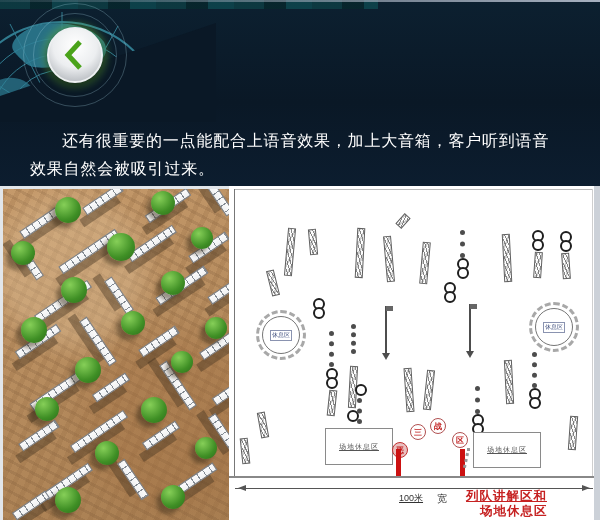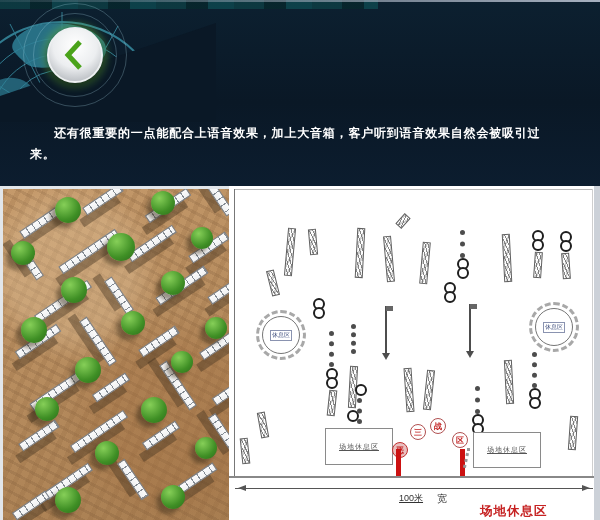--- a/index.html
+++ b/index.html
@@ -17,21 +17,21 @@
   .globe svg{display:block;}
   .swoosh{position:absolute;inset:0;background:#0a1826;
     clip-path:polygon(0 104%,0 82%,100% 16%,100% 104%);}
   .arc-ring{position:absolute;border:1px solid rgba(170,215,230,.28);border-radius:50%;}
   .back-button{position:absolute;top:27px;left:47px;width:56px;height:56px;border-radius:50%;
     background:radial-gradient(circle at 50% 32%,#ffffff,#eceef0 50%,#b8bcc1 85%,#989da3);
     border:2px solid #eef0f1;cursor:pointer;
     box-shadow:0 3px 7px rgba(0,0,0,.55),0 0 9px 3px rgba(105,195,70,.55);}
   .back-button svg{position:absolute;top:0;left:0;}
   .slide-text{position:absolute;top:111px;left:30px;width:534px;color:#ffffff;
-    font-size:12px;font-weight:bold;line-height:1.78;letter-spacing:.8px;text-indent:2em;}
+    font-size:16px;font-weight:normal;line-height:1.78;letter-spacing:.8px;text-indent:2em;}
 
   
   .content{position:absolute;top:186px;left:0;width:600px;height:334px;display:flex;}
 
   
   .photo{position:relative;width:229px;height:100%;overflow:hidden;
     border-top:3px solid #e2e6ea;border-left:3px solid #e2e6ea;
     background:
       radial-gradient(circle at 30% 25%,rgba(230,200,160,.35) 0 60px,transparent 90px),
       radial-gradient(circle at 75% 70%,rgba(160,110,65,.35) 0 70px,transparent 110px),
@@ -281,16 +281,17 @@
           <div class="gate-c" style="left: 201px; top: 232px;">战</div>
           <div class="gate-c" style="left: 223px; top: 246px;">区</div>
           <div class="pillar" style="left: 167px;"></div>
           <div class="pillar" style="left: 231px;"></div>
         </div>
       <div class="gate-link"></div>
 
       <div class="dim-line"></div>
       <span class="dim-label">100米</span>
       <span class="width-word">宽</span>
+      <span class="note1">列队讲解区和</span>
       <span class="note2">场地休息区</span>
     </div>
   </div>
 </div>
 
 </body></html>

